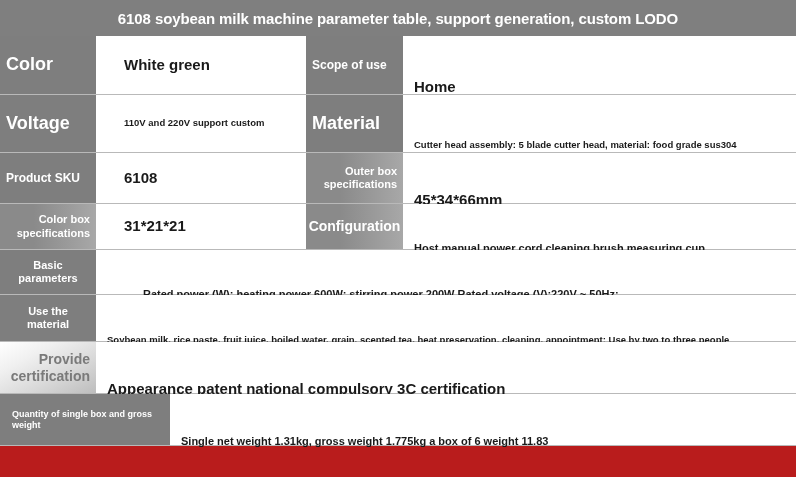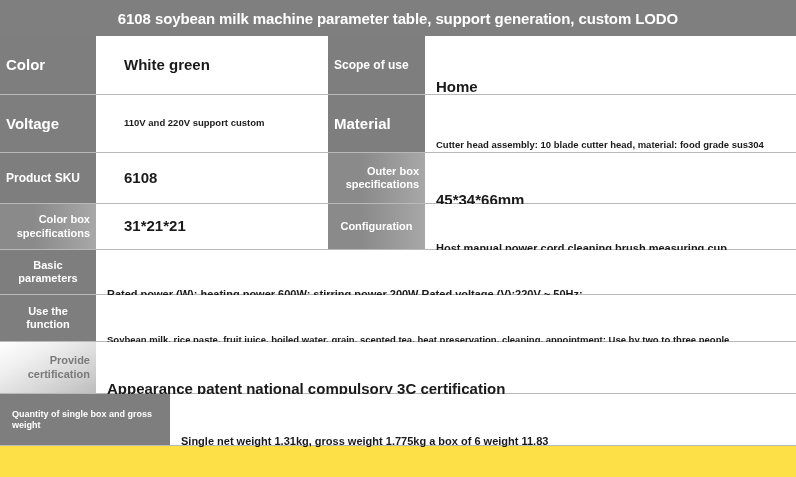--- a/index.html
+++ b/index.html
@@ -12,21 +12,21 @@
     height: 477px;
     overflow: hidden;
     font-family: "Liberation Sans", sans-serif;
     -webkit-font-smoothing: antialiased;
   }
 
   .sheet {
     position: relative;
     width: 796px;
     height: 477px;
-    background: #fde047;
+    background: #b91c1c;
     text-decoration: underline;
   }
 
   
   .header-band {
     position: absolute;
     left: 0;
     top: 0;
     width: 796px;
     height: 36px;
@@ -77,23 +77,23 @@
     background: linear-gradient(to right, #8a8a8a 0%, #8a8a8a 35%, #9a9a9a 70%, #a8a8a8 100%);
   }
   .label-cell.grad-light {
     background: linear-gradient(to bottom right, #ffffff 0%, #f0f0f0 30%, #d8d8d8 65%, #bdbdbd 100%);
     color: #7a7a7a;
   }
   .label-cell.align-left    { justify-content: flex-start; text-align: left; }
   .label-cell.align-center  { justify-content: center;     text-align: center; }
   .label-cell.align-right   { justify-content: flex-end;   text-align: right; }
 
-  .lbl-xl  { font-size: 15px; }
+  .lbl-xl  { font-size: 18px; }
   .lbl-lg  { font-size: 12px; }
-  .lbl-md  { font-size: 11px; }
+  .lbl-md  { font-size: 14px; }
   .lbl-sm  { font-size: 11px; }
   .lbl-xs  { font-size: 9px; }
 
   
   .value-cell {
     box-sizing: border-box;
     display: flex;
     align-items: center;
     color: #1a1a1a;
     font-weight: bold;
@@ -103,29 +103,29 @@
   }
   .val-xl { font-size: 15px; }
   .val-md { font-size: 11px; }
   .val-sm { font-size: 9.5px; }
 
   
   .w96  { width: 96px; }
   .w97  { width: 97px; }
   .w170 { width: 170px; padding-left: 12px; }
 
-  .c1-val { width: 232px; padding-left: 28px; }
+  .c1-val { width: 210px; padding-left: 28px; }
   .c2-val { flex: 1 1 auto; margin-top: 44px; }
 
   
   .h59 { height: 59px; }
   .h58 { height: 58px; }
   .h51 { height: 51px; }
   .h46 { height: 46px; }
-  .h45 { height: 45px; }
+  .h45 { height: 45px; gap: 36px; }
   .h47 { height: 47px; }
   .h52 { height: 52px; }
 </style>
 </head>
 <body>
 
 <div class="sheet">
 
   <div class="header-band">
     <div class="header-title">6108 soybean milk machine parameter table, support generation, custom LODO</div>
@@ -137,21 +137,21 @@
       <div class="label-cell w96 align-left lbl-xl">Color</div>
       <div class="value-cell c1-val val-xl">White green</div>
       <div class="label-cell w97 align-left lbl-lg">Scope of use</div>
       <div class="value-cell c2-val val-xl">Home</div>
     </div>
 
     <div class="row h58">
       <div class="label-cell w96 align-left lbl-xl">Voltage</div>
       <div class="value-cell c1-val val-sm">110V and 220V support custom</div>
       <div class="label-cell w97 align-left lbl-xl">Material</div>
-      <div class="value-cell c2-val val-sm">Cutter head assembly: 10 blade cutter head, material: food grade sus304</div>
+      <div class="value-cell c2-val val-sm">Cutter head assembly: 5 blade cutter head, material: food grade sus304</div>
     </div>
 
     <div class="row h51">
       <div class="label-cell w96 align-left lbl-lg">Product SKU</div>
       <div class="value-cell c1-val val-xl">6108</div>
       <div class="label-cell w97 align-right lbl-sm grad">Outer box specifications</div>
       <div class="value-cell c2-val val-xl">45*34*66mm</div>
     </div>
 
     <div class="row h46">
@@ -160,21 +160,21 @@
       <div class="label-cell w97 align-center lbl-md grad">Configuration</div>
       <div class="value-cell c2-val val-md">Host manual power cord cleaning brush measuring cup</div>
     </div>
 
     <div class="row h45">
       <div class="label-cell w96 align-center lbl-sm">Basic parameters</div>
       <div class="value-cell c2-val val-md">Rated power (W): heating power 600W; stirring power 200W Rated voltage (V):220V ~ 50Hz;</div>
     </div>
 
     <div class="row h47">
-      <div class="label-cell w96 align-center lbl-sm">Use the function</div>
+      <div class="label-cell w96 align-center lbl-sm">Use the material</div>
       <div class="value-cell c2-val val-sm">Soybean milk, rice paste, fruit juice, boiled water, grain, scented tea, heat preservation, cleaning, appointment; Use by two to three people</div>
     </div>
 
     <div class="row h52">
       <div class="label-cell w96 align-right lbl-md grad-light">Provide certification</div>
       <div class="value-cell c2-val val-xl">Appearance patent national compulsory 3C certification</div>
     </div>
 
     <div class="row h52">
       <div class="label-cell w170 align-left lbl-xs">Quantity of single box and gross weight</div>

